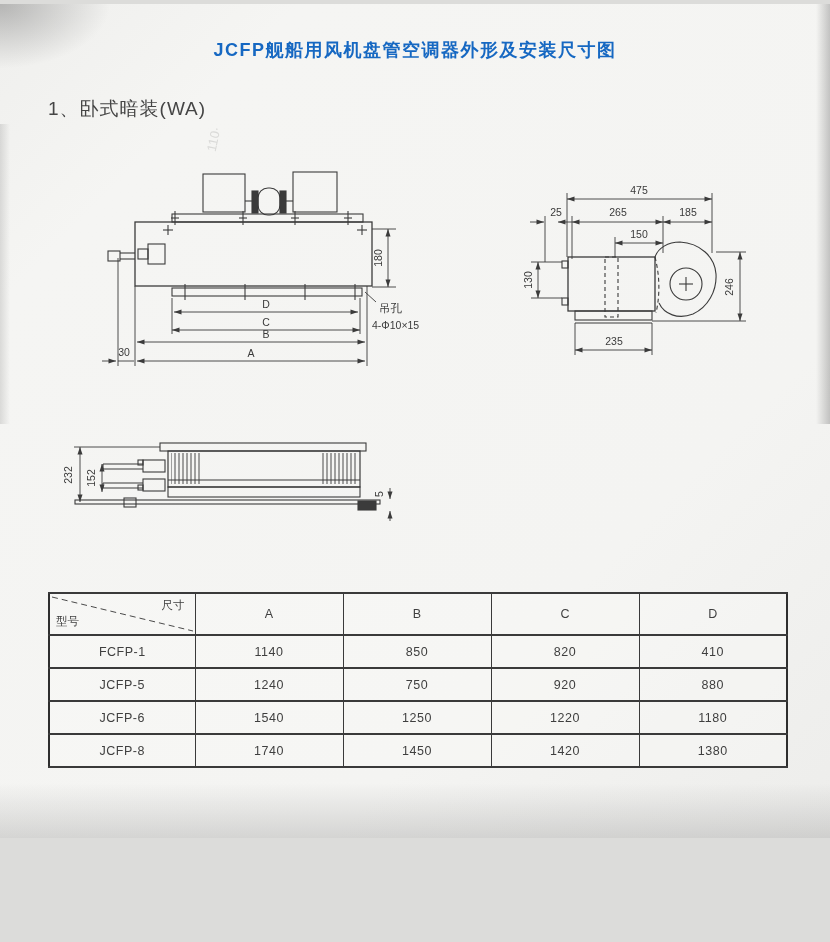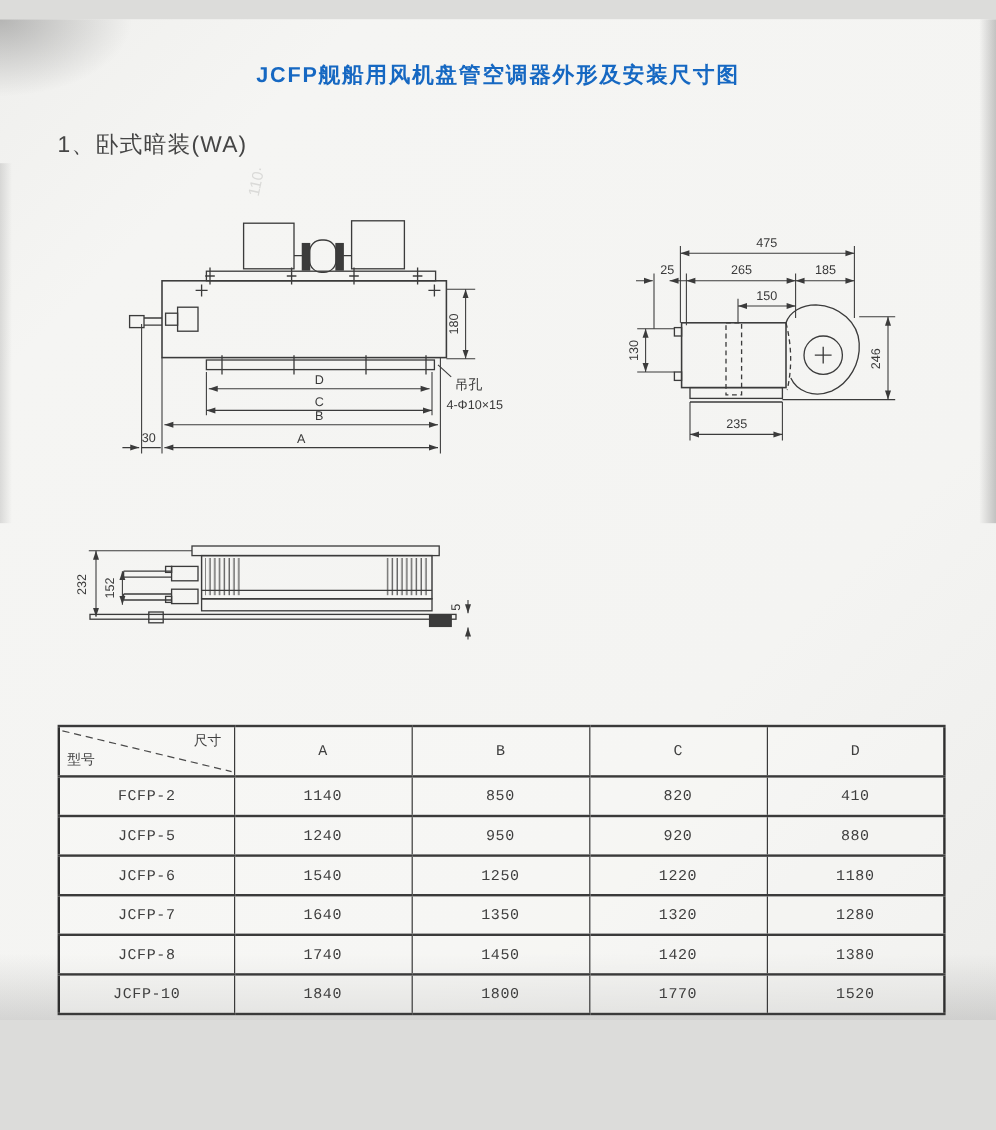--- a/index.html
+++ b/index.html
@@ -3,21 +3,21 @@
 <meta charset="utf-8">
 <style>
   html,body{margin:0;padding:0;}
   body{
     font-family:"Liberation Sans", sans-serif;
     background:#dcdcda;
   }
   .page{
     position:relative;
     width:830px;height:834px;
-    margin:16px auto;
+    margin:4px auto;
     background:linear-gradient(135deg,#efefed 0%,#f5f5f3 18%,#f4f4f2 70%,#ededeb 100%);
     overflow:hidden;
     color:#3a3a3a;
   }
   .shade-tl{position:absolute;left:0;top:0;width:120px;height:70px;
     background:radial-gradient(ellipse at 0 0, rgba(110,110,110,.45), rgba(110,110,110,0) 65%);}
   .shade-right{position:absolute;right:0;top:0;width:14px;height:420px;
     background:linear-gradient(to left, rgba(120,120,120,.40), rgba(120,120,120,0));}
   .shade-bottom{position:absolute;left:0;bottom:0;width:100%;height:55px;
     background:linear-gradient(to bottom, rgba(130,130,130,0), rgba(130,130,130,.28));}
@@ -54,21 +54,21 @@
     background:rgba(250,250,248,.4);
   }
   .dim-table td,.dim-table th{
     border:1px solid #3a3a3a;
     border-top-width:2px;border-bottom-width:2px;
     font-size:12.5px;font-weight:normal;
     text-align:center;vertical-align:middle;
     color:#3f3f3f;
     padding:0;
   }
-  .dim-table{border:2px solid #2e2e2e;font-family:Liberation Mono, monospace;}
+  .dim-table{border:2px solid #2e2e2e;}
   .dim-table thead th{height:40px;}
   .dim-table tbody td{height:31px;letter-spacing:.5px;}
   .corner-cell{position:relative;}
   .corner-cell svg{position:absolute;left:0;top:0;}
   .corner-top{position:absolute;right:10px;top:4px;font-size:11.5px;}
   .corner-bottom{position:absolute;left:6px;bottom:5px;font-size:11.5px;}
 </style>
 </head>
 <body>
 
@@ -305,56 +305,42 @@
           <span class="corner-bottom">型号</span>
         </th>
         <th>A</th>
         <th>B</th>
         <th>C</th>
         <th>D</th>
       </tr>
     </thead>
     <tbody>
       <tr>
-        <td>FCFP-2</td>
+        <td>FCFP-1</td>
         <td>1140</td>
         <td>850</td>
         <td>820</td>
         <td>410</td>
       </tr>
       <tr>
         <td>JCFP-5</td>
         <td>1240</td>
-        <td>950</td>
+        <td>750</td>
         <td>920</td>
         <td>880</td>
       </tr>
       <tr>
         <td>JCFP-6</td>
         <td>1540</td>
         <td>1250</td>
         <td>1220</td>
         <td>1180</td>
       </tr>
       <tr>
-        <td>JCFP-7</td>
-        <td>1640</td>
-        <td>1350</td>
-        <td>1320</td>
-        <td>1280</td>
-      </tr>
-      <tr>
         <td>JCFP-8</td>
         <td>1740</td>
         <td>1450</td>
         <td>1420</td>
         <td>1380</td>
       </tr>
-      <tr>
-        <td>JCFP-10</td>
-        <td>1840</td>
-        <td>1800</td>
-        <td>1770</td>
-        <td>1520</td>
-      </tr>
     </tbody>
   </table>
 </div>
 
 </body></html>

